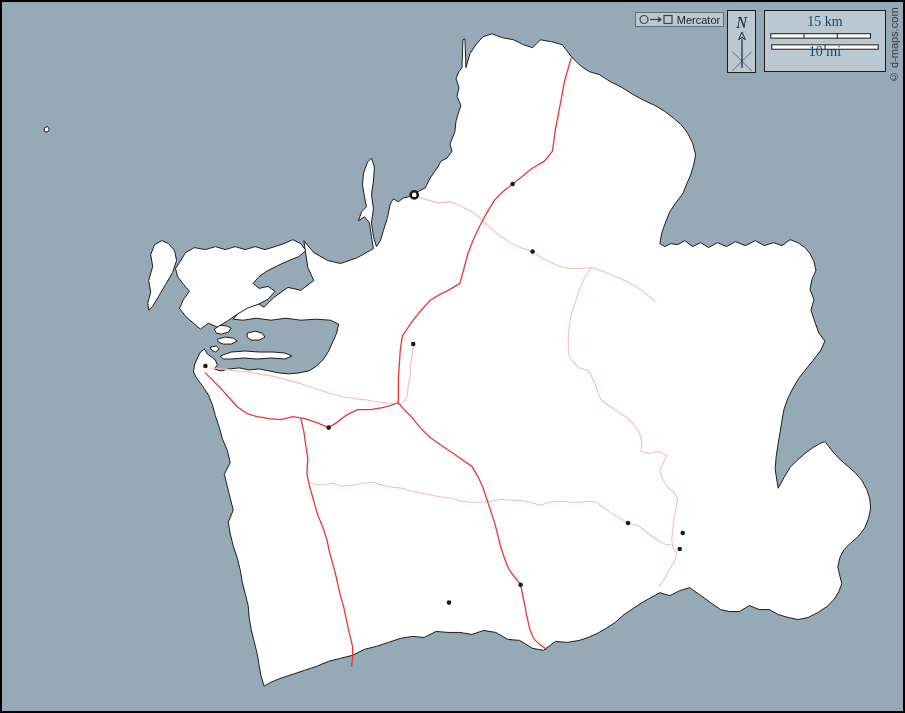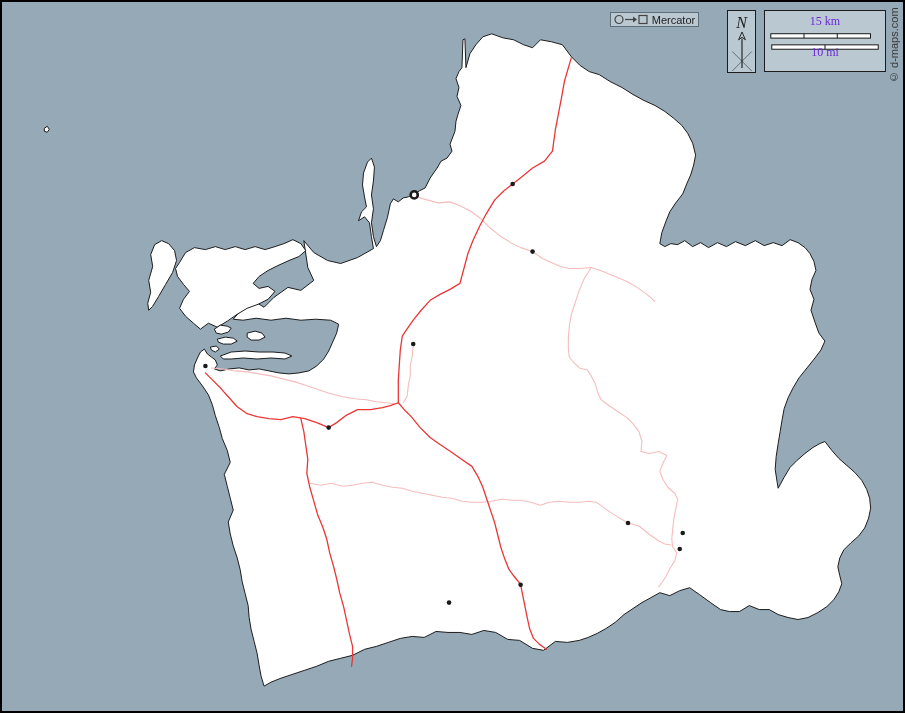--- a/index.html
+++ b/index.html
@@ -31,21 +31,21 @@
     font-family:"Liberation Serif",serif;font-style:italic;
     font-size:16px;color:#1c1c1c;line-height:1;margin-top:4px;
   }
   .scale-box{
     left:762px;top:8px;width:122px;height:62px;
     border:1px solid #1c1c1c;
   }
   .scale-inner{position:relative;width:100%;height:100%;}
   .scale-km,.scale-mi{
     position:absolute;left:0;width:100%;text-align:center;
-    font-family:"Liberation Serif",serif;font-size:12px;color:#6d28d9;
+    font-family:"Liberation Serif",serif;font-size:14px;color:#0c4a6e;
   }
   .scale-km{top:3px;}
   .scale-mi{bottom:11px;}
   .scale-bars{position:absolute;left:0;top:0;width:100%;height:100%;}
   .copyright{
     position:absolute;right:2px;top:4px;height:78px;width:14px;
     display:flex;align-items:center;justify-content:center;
     writing-mode:vertical-rl;transform:rotate(180deg);
     font-size:11px;color:#3a3a3a;white-space:nowrap;
   }
@@ -88,21 +88,21 @@
         <circle cx="328" cy="428" r="2.3" fill="#1a1a1a"></circle>
         <circle cx="629" cy="524" r="2.3" fill="#1a1a1a"></circle>
         <circle cx="684" cy="534" r="2.3" fill="#1a1a1a"></circle>
         <circle cx="681" cy="550" r="2.3" fill="#1a1a1a"></circle>
         <circle cx="521" cy="586" r="2.3" fill="#1a1a1a"></circle>
         <circle cx="449" cy="604" r="2.3" fill="#1a1a1a"></circle>
         <circle cx="414" cy="194" r="3.6" fill="#ffffff" stroke="#1a1a1a" stroke-width="2.6"></circle>
       </g>
   </svg>
 
-  <div class="panel projection-box" style="background: rgb(186, 200, 210);">
+  <div class="panel projection-box" style="background: rgb(186, 200, 210); margin-left: 25px;">
     <span class="glyphs">
       <svg width="34" height="11" viewBox="0 0 34 11">
         <circle cx="5" cy="5.5" r="4" fill="none" stroke="#444" stroke-width="1.2"></circle>
         <line x1="11" y1="5.5" x2="20" y2="5.5" stroke="#444" stroke-width="1.2"></line>
         <path d="M19,2.5 L23,5.5 L19,8.5 Z" fill="#444"></path>
         <rect x="25" y="1.5" width="8" height="8" fill="none" stroke="#444" stroke-width="1.2"></rect>
       </svg>
     </span>
     <span class="projection-label">Mercator</span>
   </div>

